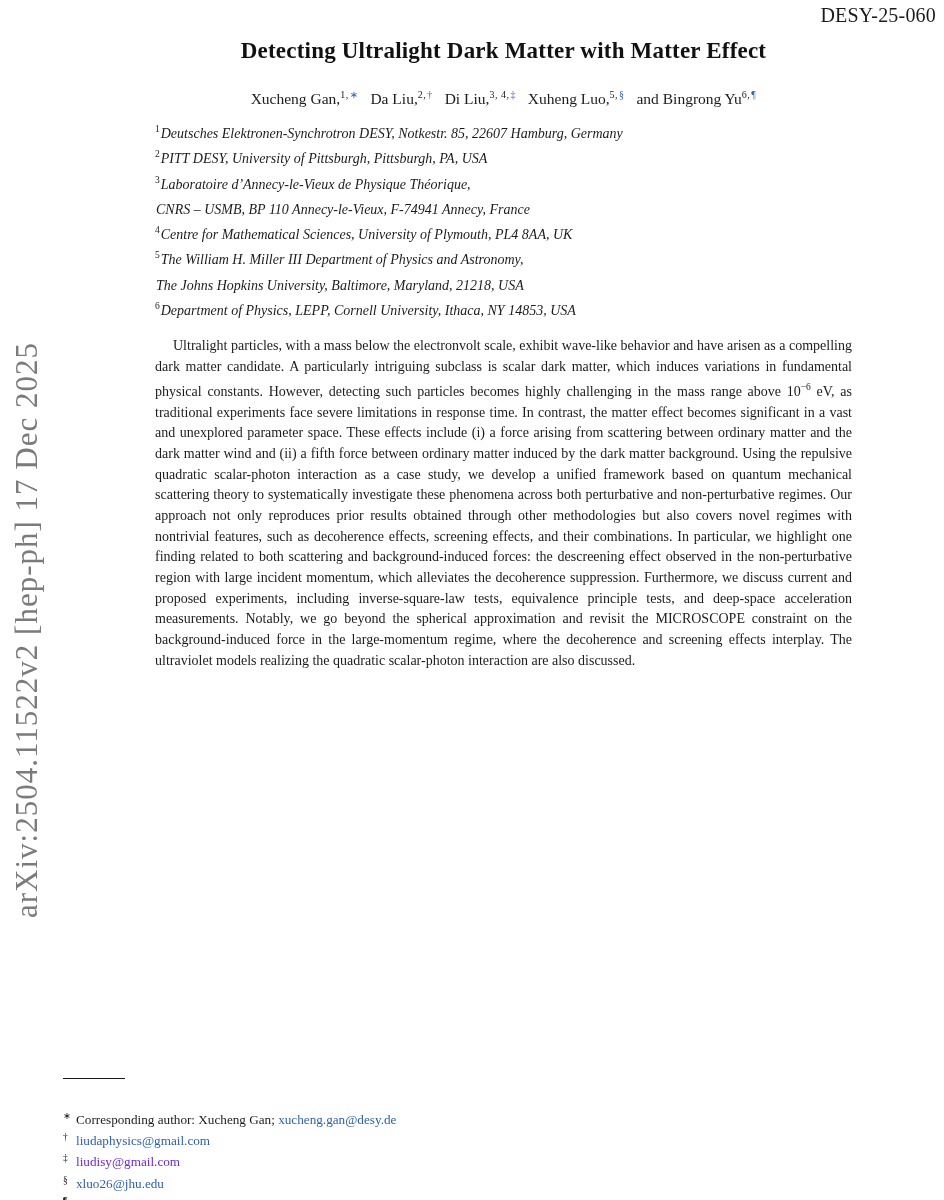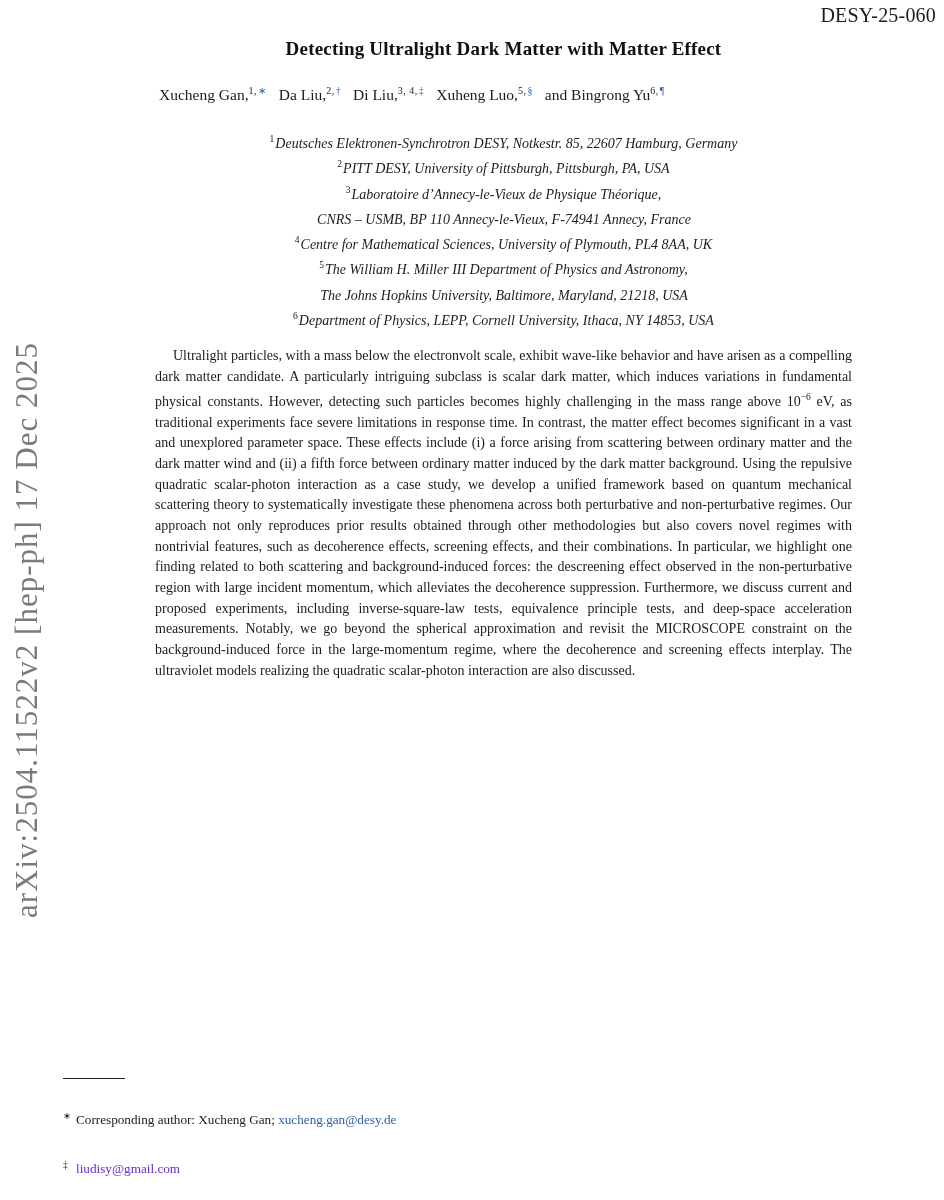--- a/index.html
+++ b/index.html
@@ -18,49 +18,49 @@
     transform:translate(-50%,-50%) rotate(-90deg);
     transform-origin:center center;
     white-space:nowrap;
     font-size:31px;color:#7b7b7b;letter-spacing:1px;
   }
   
   .content{
     position:absolute;left:155px;top:0;width:697px;
   }
   .paper-title{
-    margin-top:38px;text-align:center;font-size:19px;font-weight:bold;
+    margin-top:38px;text-align:center;font-size:23px;font-weight:bold;
     color:#111;letter-spacing:0.2px;
   }
   .author-line{
-    margin-top:25px;text-align:left;font-size:15.5px;white-space:nowrap;
+    margin-top:25px;text-align:center;font-size:15.5px;white-space:nowrap;
   }
   .author{margin:0 4px;}
   .author sup{font-size:10px;letter-spacing:0.5px;}
   .sup-sym{margin-left:1px;}
   .affiliations{
-    margin-top:25px;text-align:center;font-style:italic;font-size:14px;
+    margin-top:11px;text-align:left;font-style:italic;font-size:14px;
     line-height:20.6px;
   }
   .affil-line sup{font-size:9.5px;font-style:normal;margin-right:1px;}
   .abstract{
     margin-top:15px;font-size:14px;line-height:20.65px;text-align:justify;
     text-indent:18px;
     font-family:Liberation Serif, serif;
   }
   .abstract sup{font-size:9.5px;}
   
   .footnotes{
     position:absolute;left:63px;top:1072px;width:700px;font-size:13.2px;
     line-height:17.8px;
   }
   .fn-rule{
     width:62px;border-top:1.5px solid #1b1b1b;margin-top:6px;margin-bottom:29px;
   }
-  .footnote{white-space:nowrap;margin-top:28px;}
+  .footnote{white-space:nowrap;}
   .fn-sym{
     display:inline-block;width:13px;font-size:9.5px;vertical-align:super;
     color:#1b1b1b;
   }
   .email{cursor:pointer;text-decoration:none;}
 </style>
 </head>
 <body>
 
 <div class="preprint-id">DESY-25-060</div>
@@ -90,16 +90,17 @@
     <div class="affil-line"><sup>6</sup><span>Department of Physics, LEPP, Cornell University, Ithaca, NY 14853, USA</span></div>
   </div>
 
   <div class="abstract"><span>Ultralight particles, with a mass below the electronvolt scale, exhibit wave-like behavior and have arisen as a compelling dark matter candidate. A particularly intriguing subclass is scalar dark matter, which induces variations in fundamental physical constants. However, detecting such particles becomes highly challenging in the mass range above 10</span><sup>−6</sup><span> eV, as traditional experiments face severe limitations in response time. In contrast, the matter effect becomes significant in a vast and unexplored parameter space. These effects include (i) a force arising from scattering between ordinary matter and the dark matter wind and (ii) a fifth force between ordinary matter induced by the dark matter background. Using the repulsive quadratic scalar-photon interaction as a case study, we develop a unified framework based on quantum mechanical scattering theory to systematically investigate these phenomena across both perturbative and non-perturbative regimes. Our approach not only reproduces prior results obtained through other methodologies but also covers novel regimes with nontrivial features, such as decoherence effects, screening effects, and their combinations. In particular, we highlight one finding related to both scattering and background-induced forces: the descreening effect observed in the non-perturbative region with large incident momentum, which alleviates the decoherence suppression. Furthermore, we discuss current and proposed experiments, including inverse-square-law tests, equivalence principle tests, and deep-space acceleration measurements. Notably, we go beyond the spherical approximation and revisit the MICROSCOPE constraint on the background-induced force in the large-momentum regime, where the decoherence and screening effects interplay. The ultraviolet models realizing the quadratic scalar-photon interaction are also discussed.</span></div>
 
 </div>
 
 <div class="footnotes">
   <div class="fn-rule"></div>
   <div class="footnote"><span class="fn-sym">∗</span><span>Corresponding author: Xucheng Gan; </span><a class="email link-blue" style="color: rgb(45, 95, 174);">xucheng.gan@desy.de</a></div>
+  <div class="footnote"><span class="fn-sym">†</span><span></span><a class="email link-blue" style="color: rgb(45, 95, 174);">liudaphysics@gmail.com</a></div>
   <div class="footnote"><span class="fn-sym">‡</span><span></span><a class="email link-blue" style="color: #6d28d9;">liudisy@gmail.com</a></div>
   <div class="footnote"><span class="fn-sym">§</span><span></span><a class="email link-blue" style="color: rgb(45, 95, 174);">xluo26@jhu.edu</a></div>
   <div class="footnote"><span class="fn-sym">¶</span><span></span><a class="email link-blue" style="color: rgb(45, 95, 174);">bingrong.yu@cornell.edu</a></div>
 </div>
 
 </body></html>

